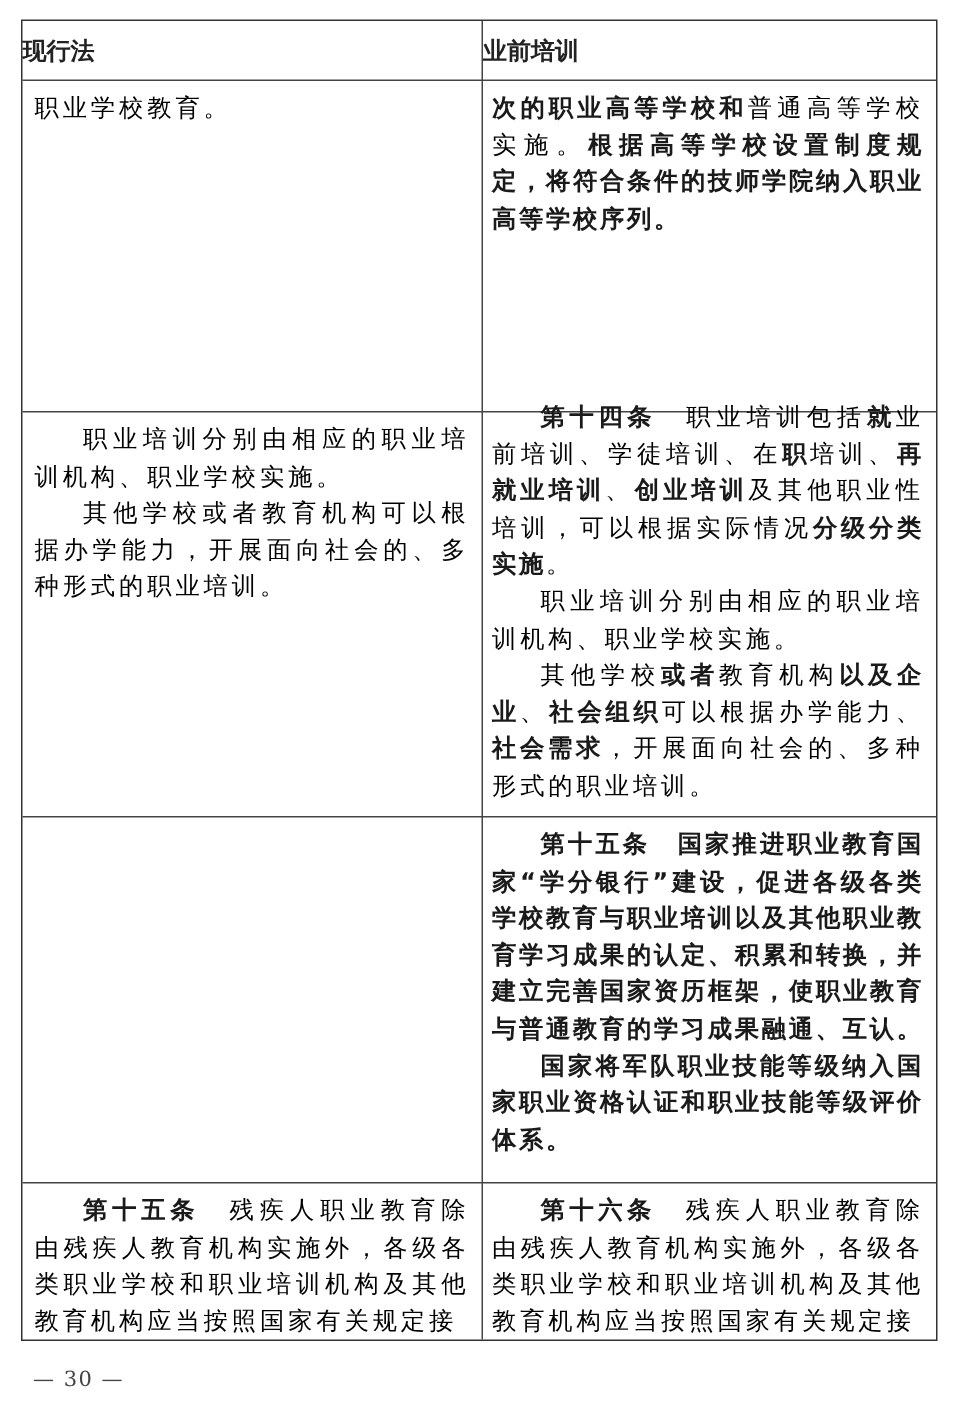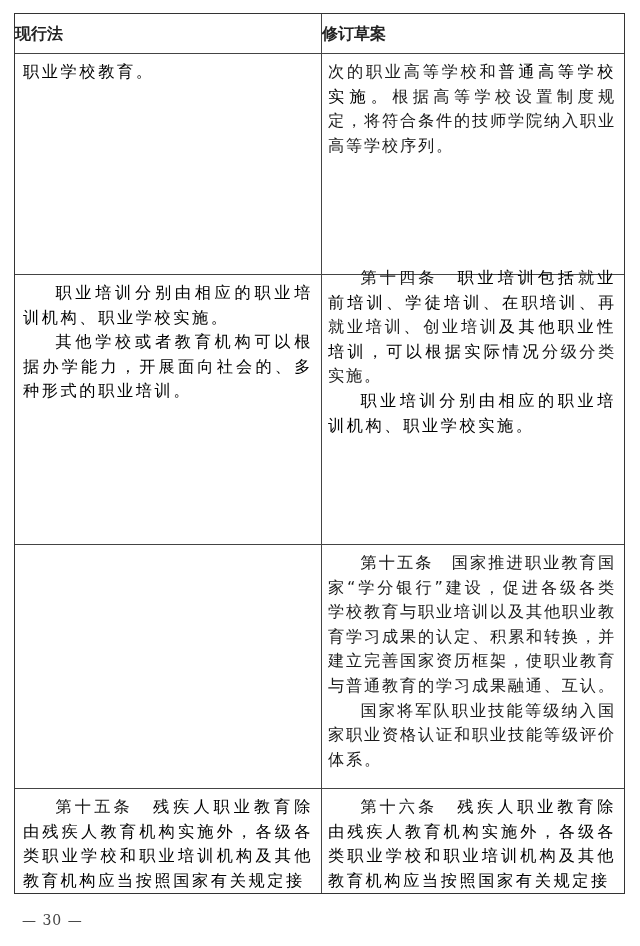--- a/index.html
+++ b/index.html
@@ -8,53 +8,54 @@
   .table { position:absolute; left:14px; top:13px; width:611px; height:881px;
            border:1.5px solid #333; box-sizing:border-box; }
   .vline { position:absolute; left:306px; top:0; bottom:0; width:1px; background:#444; }
   .hline { position:absolute; left:0; right:0; height:1px; background:#444; }
   .hdr { position:absolute; top:0; height:40px; line-height:40px; text-align:left;
          font-family:"DejaVu Sans","Liberation Sans",sans-serif; font-size:16px; color:#222; font-weight:bold; }
   .cell { position:absolute; font-size:16.2px; line-height:24.6px; letter-spacing:2.6px;
           text-align:justify; }
   .cell p { margin:0; }
   .cell p.ind { text-indent:2em; }
-  .b { font-family:"DejaVu Sans","Liberation Sans",sans-serif; font-weight:normal; color:#1a1a1a; letter-spacing:1.8px; }
+  .b { font-family:"DejaVu Sans","Liberation Sans",sans-serif; font-weight:bold; color:#1a1a1a; letter-spacing:1.8px; }
   .l { color:#000000; }
   .lcol { left:8px; width:290px; }
   .rcol { left:313px; width:288px; }
   .pagenum { position:absolute; left:22px; top:912px; font-size:14px; color:#444;
              font-family:"DejaVu Serif","Liberation Serif",serif; letter-spacing:1px; }
 </style>
 </head>
 <body>
 
 <div class="table">
   <div class="hdr" style="left:0;width:306px;">现行法</div>
-  <div class="hdr" style="left:307px;width:302px;">修订草案</div>
+  <div class="hdr" style="left:307px;width:302px;">业前培训</div>
   <div class="vline"></div>
   <div class="hline" style="top:39px"></div>
   <div class="hline" style="top:260px"></div>
   <div class="hline" style="top:530px"></div>
   <div class="hline" style="top:774px"></div>
 
   <div class="cell lcol" style="top:46px">
       <p><span class="l">职业学校教育。</span></p>
     </div>
   <div class="cell rcol" style="top:46px">
       <p><span class="b">次的职业高等学校和</span><span class="l">普通高等学校实施。</span><span class="b">根据高等学校设置制度规定，将符合条件的技师学院纳入职业高等学校序列。</span></p>
     </div>
 
   <div class="cell lcol" style="top:267px">
       <p class="ind"><span class="l">职业培训分别由相应的职业培训机构、职业学校实施。</span></p>
       <p class="ind"><span class="l">其他学校或者教育机构可以根据办学能力，开展面向社会的、多种形式的职业培训。</span></p>
     </div>
   <div class="cell rcol" style="top:252px">
       <p class="ind"><span class="b">第十四条</span><span class="l">　职业培训包括</span><span class="b">就</span><span class="l">业前培训、学徒培训、在</span><span class="b">职</span><span class="l">培训、</span><span class="b">再就业培训</span><span class="l">、</span><span class="b">创业培训</span><span class="l">及其他职业性培训，可以根据实际情况</span><span class="b">分级分类实施</span><span class="l">。</span></p>
       <p class="ind"><span class="l">职业培训分别由相应的职业培训机构、职业学校实施。</span></p>
+      <p class="ind"><span class="l">其他学校</span><span class="b">或者</span><span class="l">教育机构</span><span class="b">以及企业</span><span class="l">、</span><span class="b">社会组织</span><span class="l">可以根据办学能力、</span><span class="b">社会需求</span><span class="l">，开展面向社会的、多种形式的职业培训。</span></p>
     </div>
 
   <div class="cell lcol" style="top:537px"></div>
   <div class="cell rcol" style="top:537px">
       <p class="ind"><span class="b">第十五条　国家推进职业教育国家“学分银行”建设，促进各级各类学校教育与职业培训以及其他职业教育学习成果的认定、积累和转换，并建立完善国家资历框架，使职业教育与普通教育的学习成果融通、互认。</span></p>
       <p class="ind"><span class="b">国家将军队职业技能等级纳入国家职业资格认证和职业技能等级评价体系。</span></p>
     </div>
 
   <div class="cell lcol" style="top:781px">
       <p class="ind"><span class="b">第十五条</span><span class="l">　残疾人职业教育除由残疾人教育机构实施外，各级各类职业学校和职业培训机构及其他教育机构应当按照国家有关规定接</span></p>

